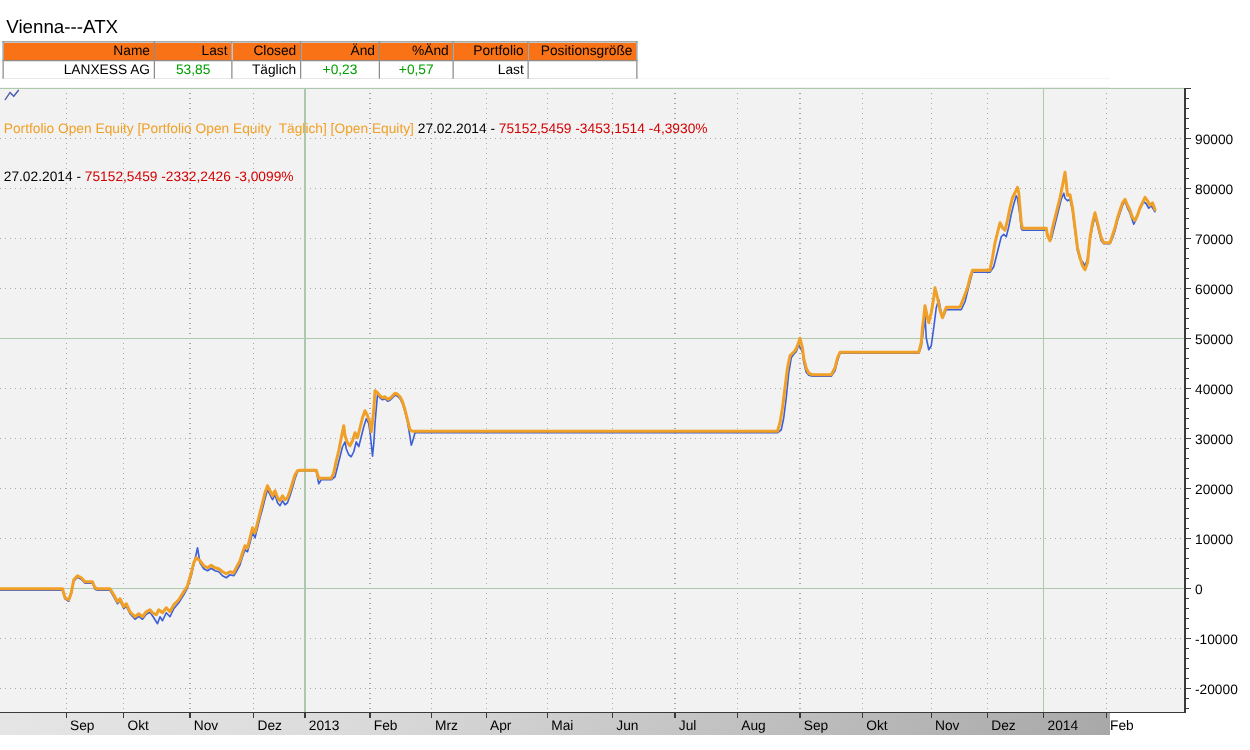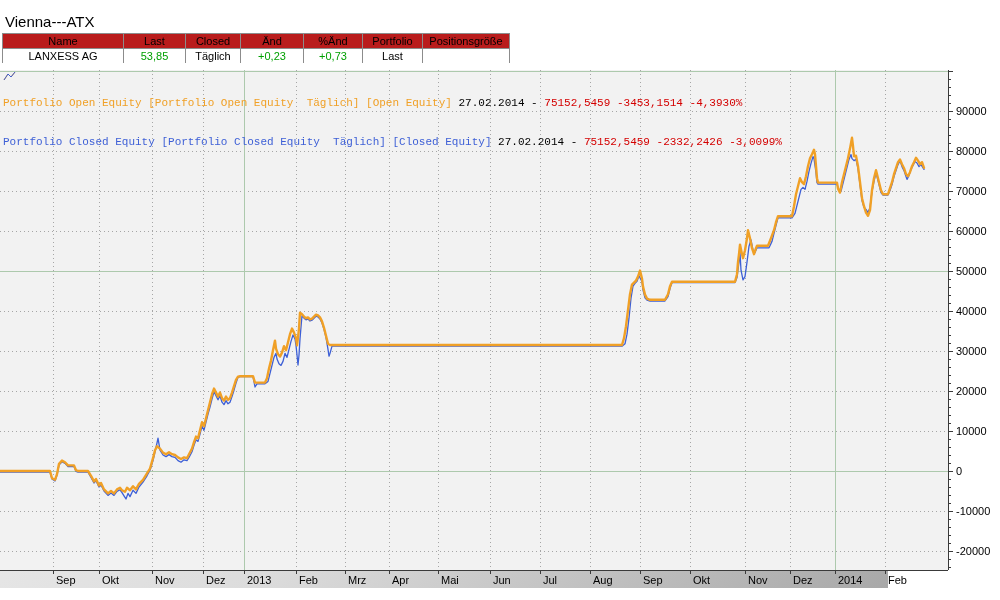--- a/index.html
+++ b/index.html
@@ -16,36 +16,36 @@
   
   .quote-table{
     position:absolute;left:2px;top:33px;
     border-collapse:collapse;font-size:11px;table-layout:fixed;
   }
   .quote-table th,.quote-table td{
     border:1px solid #8c8c8c;padding:0 3px;height:14px;
     overflow:hidden;white-space:nowrap;
   }
   .quote-table th{
-    background:#b91c1c;font-weight:normal;text-align:center;color:#000;
-  }
-  .quote-table td{background:#ffffff;color:#000;text-align:center;}
+    background:#f97316;font-weight:normal;text-align:right;color:#000;
+  }
+  .quote-table td{background:#ffffff;color:#000;text-align:right;}
   .quote-table td.num{text-align:center;color:#00a000;}
   
   .chart-wrap{
     position:absolute;left:0;top:63px;width:888px;height:525px;
     background:linear-gradient(135deg,#f7f7f7 0%,#dcdcdc 55%,#a8a8a8 100%);
   }
   .chart-wrap svg{position:absolute;left:0;top:0;}
   svg text{font-family:"Liberation Sans",sans-serif;}
   .legend{
     position:absolute;left:3px;top:8px;z-index:5;
     font-size:11px;line-height:13px;white-space:pre;
   }
-  .legend-row{display:flex;align-items:center;height:13px;font-family:Liberation Mono, monospace;}
+  .legend-row{display:flex;align-items:center;height:13px;}
   .legend-row svg{margin-right:2px;flex:none;}
   .legend-date{color:#000;}
   .legend-values{color:#d40000;}
 </style>
 </head>
 <body>
 
 <div class="win-title">Vienna---ATX</div>
 
 <table class="quote-table">
@@ -68,21 +68,21 @@
       <th>Portfolio</th>
       <th>Positionsgröße</th>
     </tr>
   </thead>
   <tbody>
     <tr>
       <td>LANXESS AG</td>
       <td class="num">53,85</td>
       <td>Täglich</td>
       <td class="num">+0,23</td>
-      <td class="num">+0,73</td>
+      <td class="num">+0,57</td>
       <td>Last</td>
       <td></td>
     </tr>
   </tbody>
 </table>
 
 <div class="chart-wrap">
   <svg id="chart-svg" width="1000" height="525">
       <rect x="0" y="0" width="948" height="7" fill="#ffffff"></rect>
       <rect x="0" y="7" width="948" height="500" fill="#f2f2f2"></rect>
@@ -238,16 +238,16 @@
     <div class="legend-row">
       <svg width="13" height="11">
         <polyline points="1,9 5,3 8,6 12,1" fill="none" stroke-width="1" stroke="#f0a026"></polyline>
       </svg>
       <span class="legend-label" style="color: rgb(240, 160, 38);">Portfolio Open Equity [Portfolio Open Equity  Täglich] [Open Equity] </span><span class="legend-date">27.02.2014 - </span><span class="legend-values">75152,5459 -3453,1514 -4,3930%</span>
     </div>
     <div class="legend-row">
       <svg width="13" height="11">
         <polyline points="1,9 5,3 8,6 12,1" fill="none" stroke-width="1" stroke="#3d5fd6"></polyline>
       </svg>
-      <span class="legend-label" style="color: rgb(61, 95, 214);">Portfolio Closed Equity [Portfolio Closed Equity  Täglich] [Closed Equity] </span><span class="legend-date">27.02.2014 - </span><span class="legend-values">75152,5459 -2332,2426 -3,0099%</span>
+      <span class="legend-date">27.02.2014 - </span><span class="legend-values">75152,5459 -2332,2426 -3,0099%</span>
     </div>
   </div>
 </div>
 
 </body></html>

